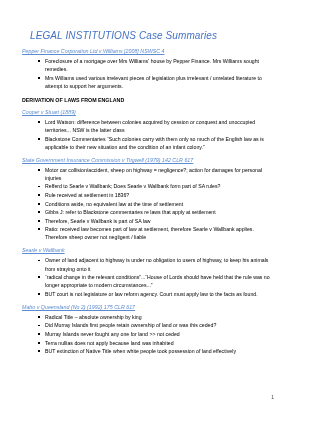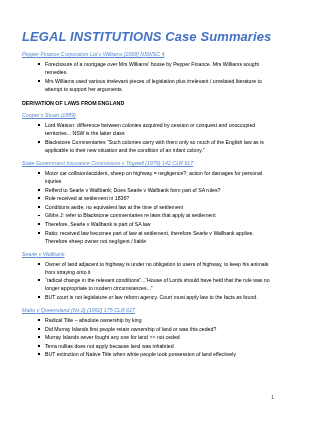--- a/index.html
+++ b/index.html
@@ -17,25 +17,25 @@
   }
   .page {
     width: 300px;
     height: 424px;
     box-sizing: border-box;
     padding: 30px 26px 0 22px;
     position: relative;
   }
   .doc-title {
     color: #4472C4;
-    font-weight: bold;
+    font-weight: normal;
     font-style: italic;
-    font-size: 13px;
+    font-size: 10px;
     letter-spacing: 0.1px;
-    margin: 0 0 7px 0;
+    margin: 0 0 7px 8px;
     line-height: 1.1;
   }
   .case-heading {
     color: #5B8BD0;
     font-style: italic;
     font-size: 5.3px;
     margin: 6px 0 3px 0;
     line-height: 1.15;
     text-decoration: underline;
     text-decoration-color: #5B8BD0;

